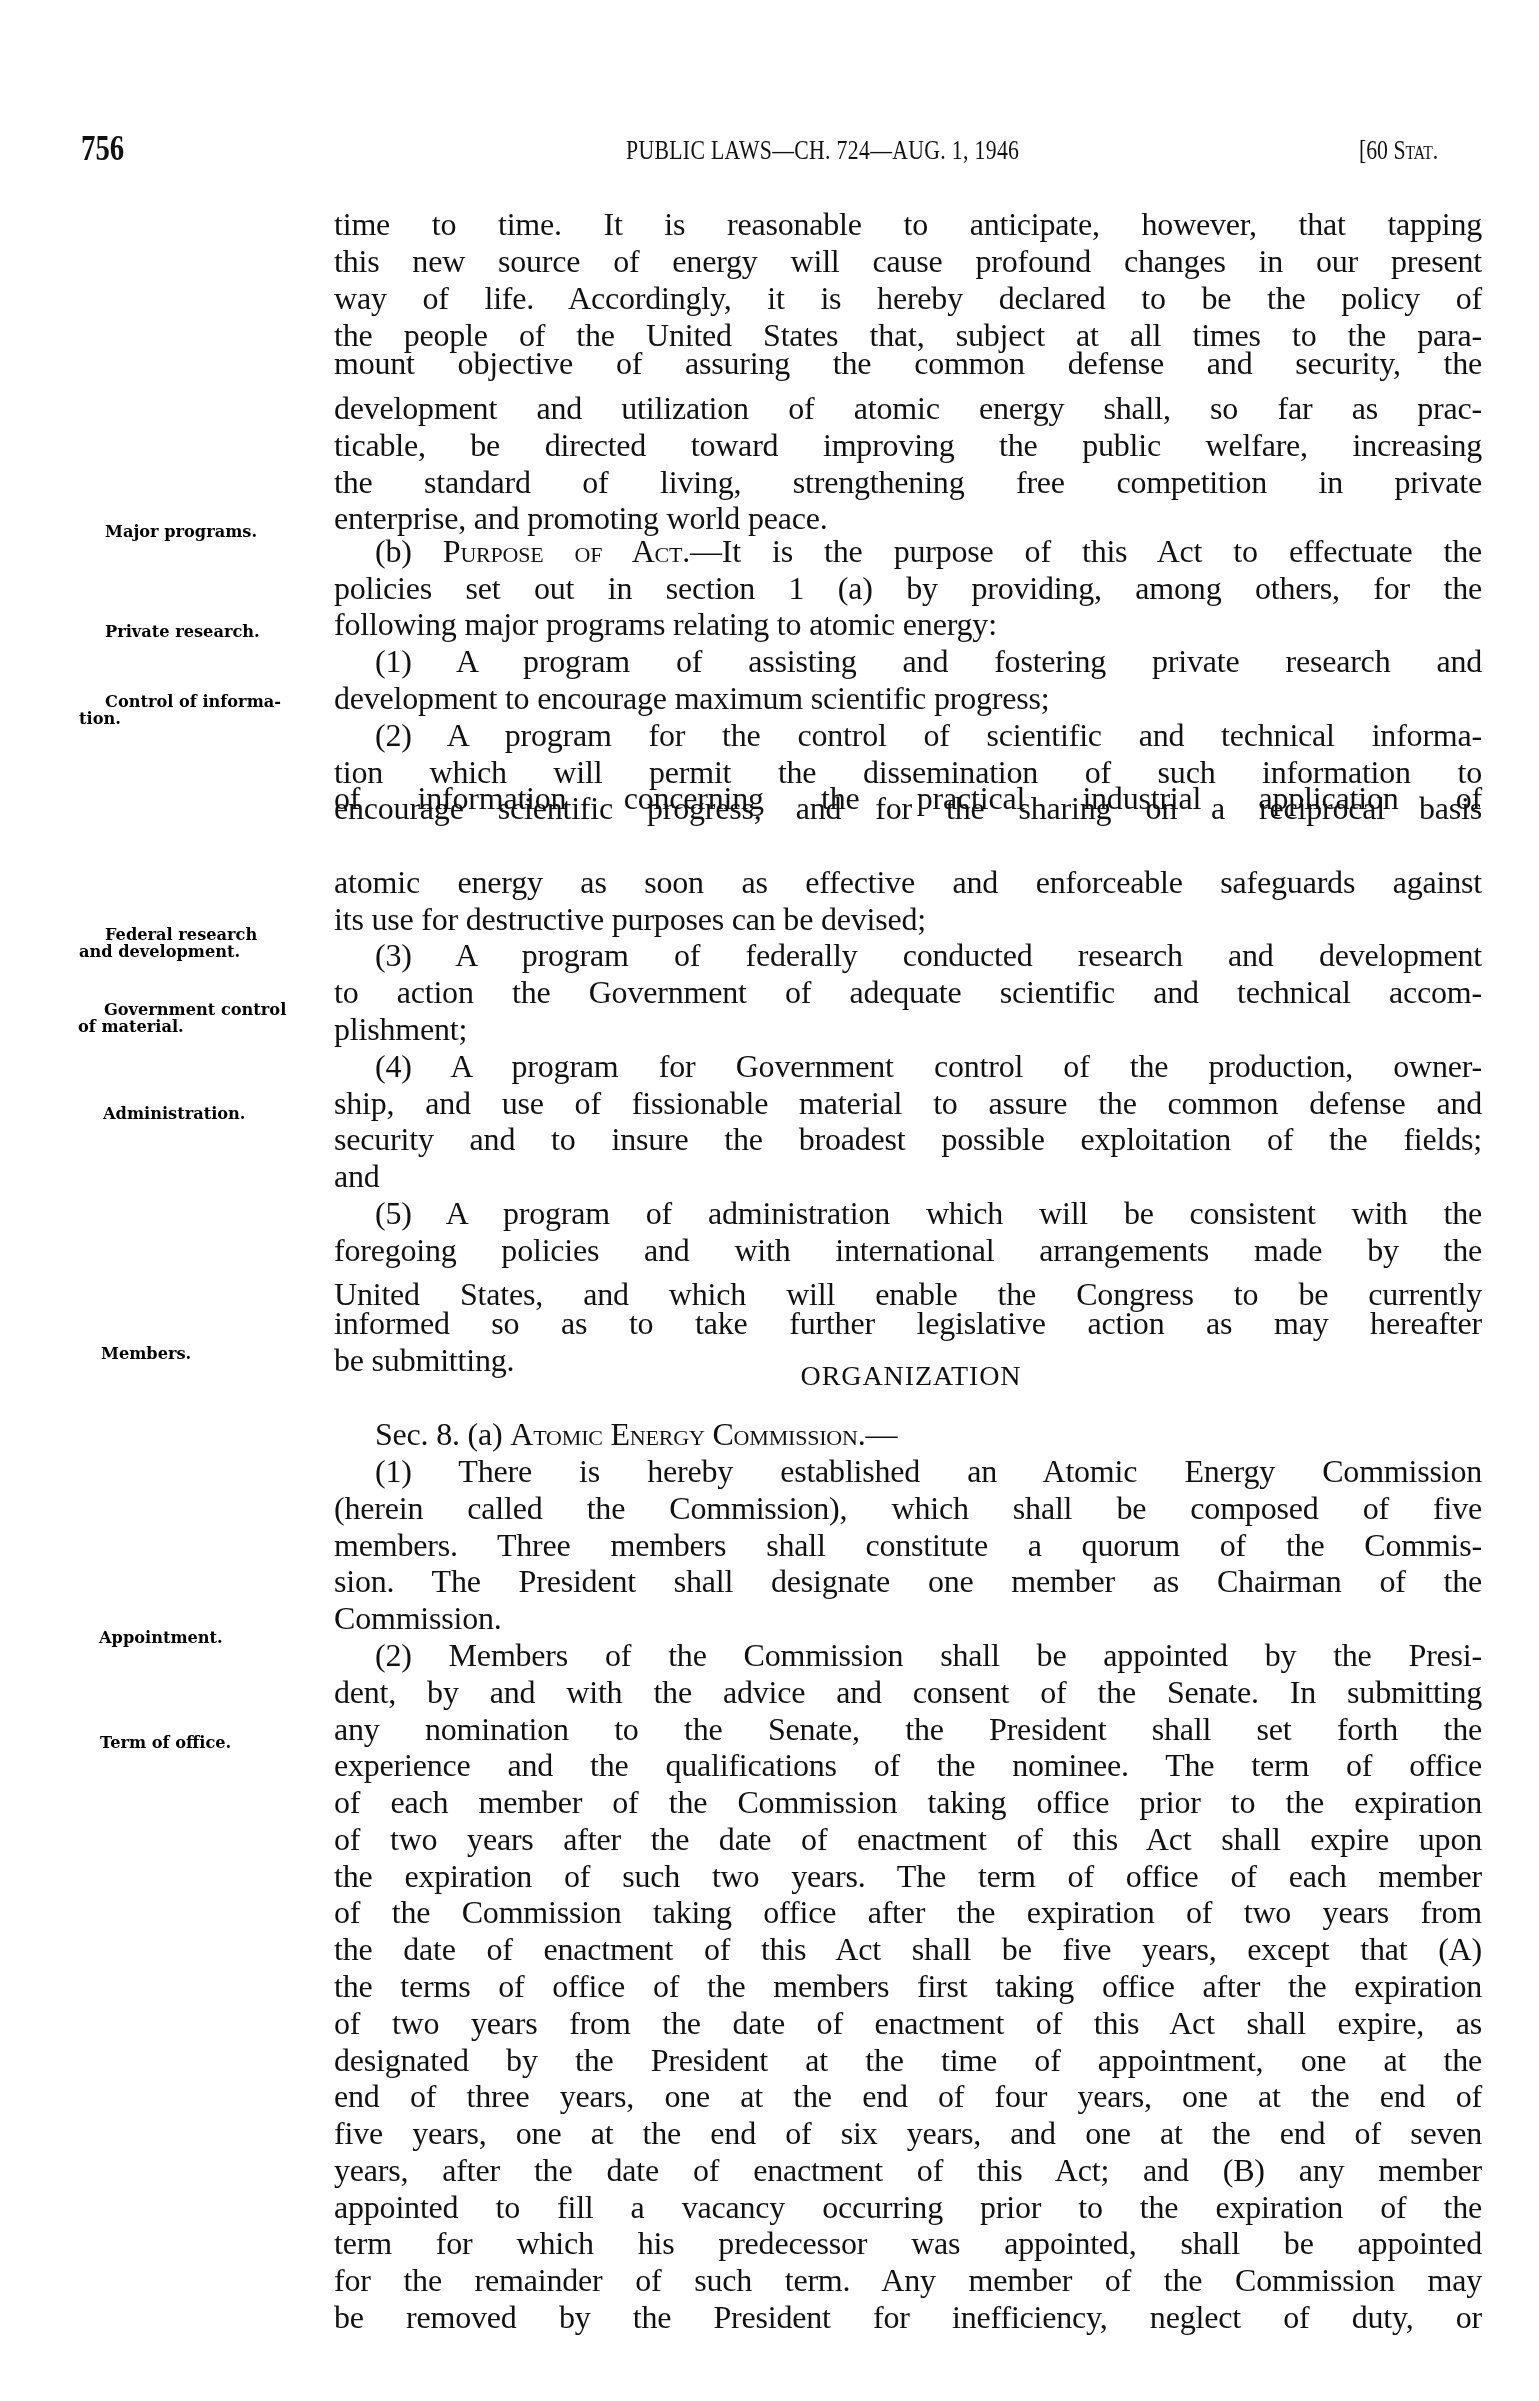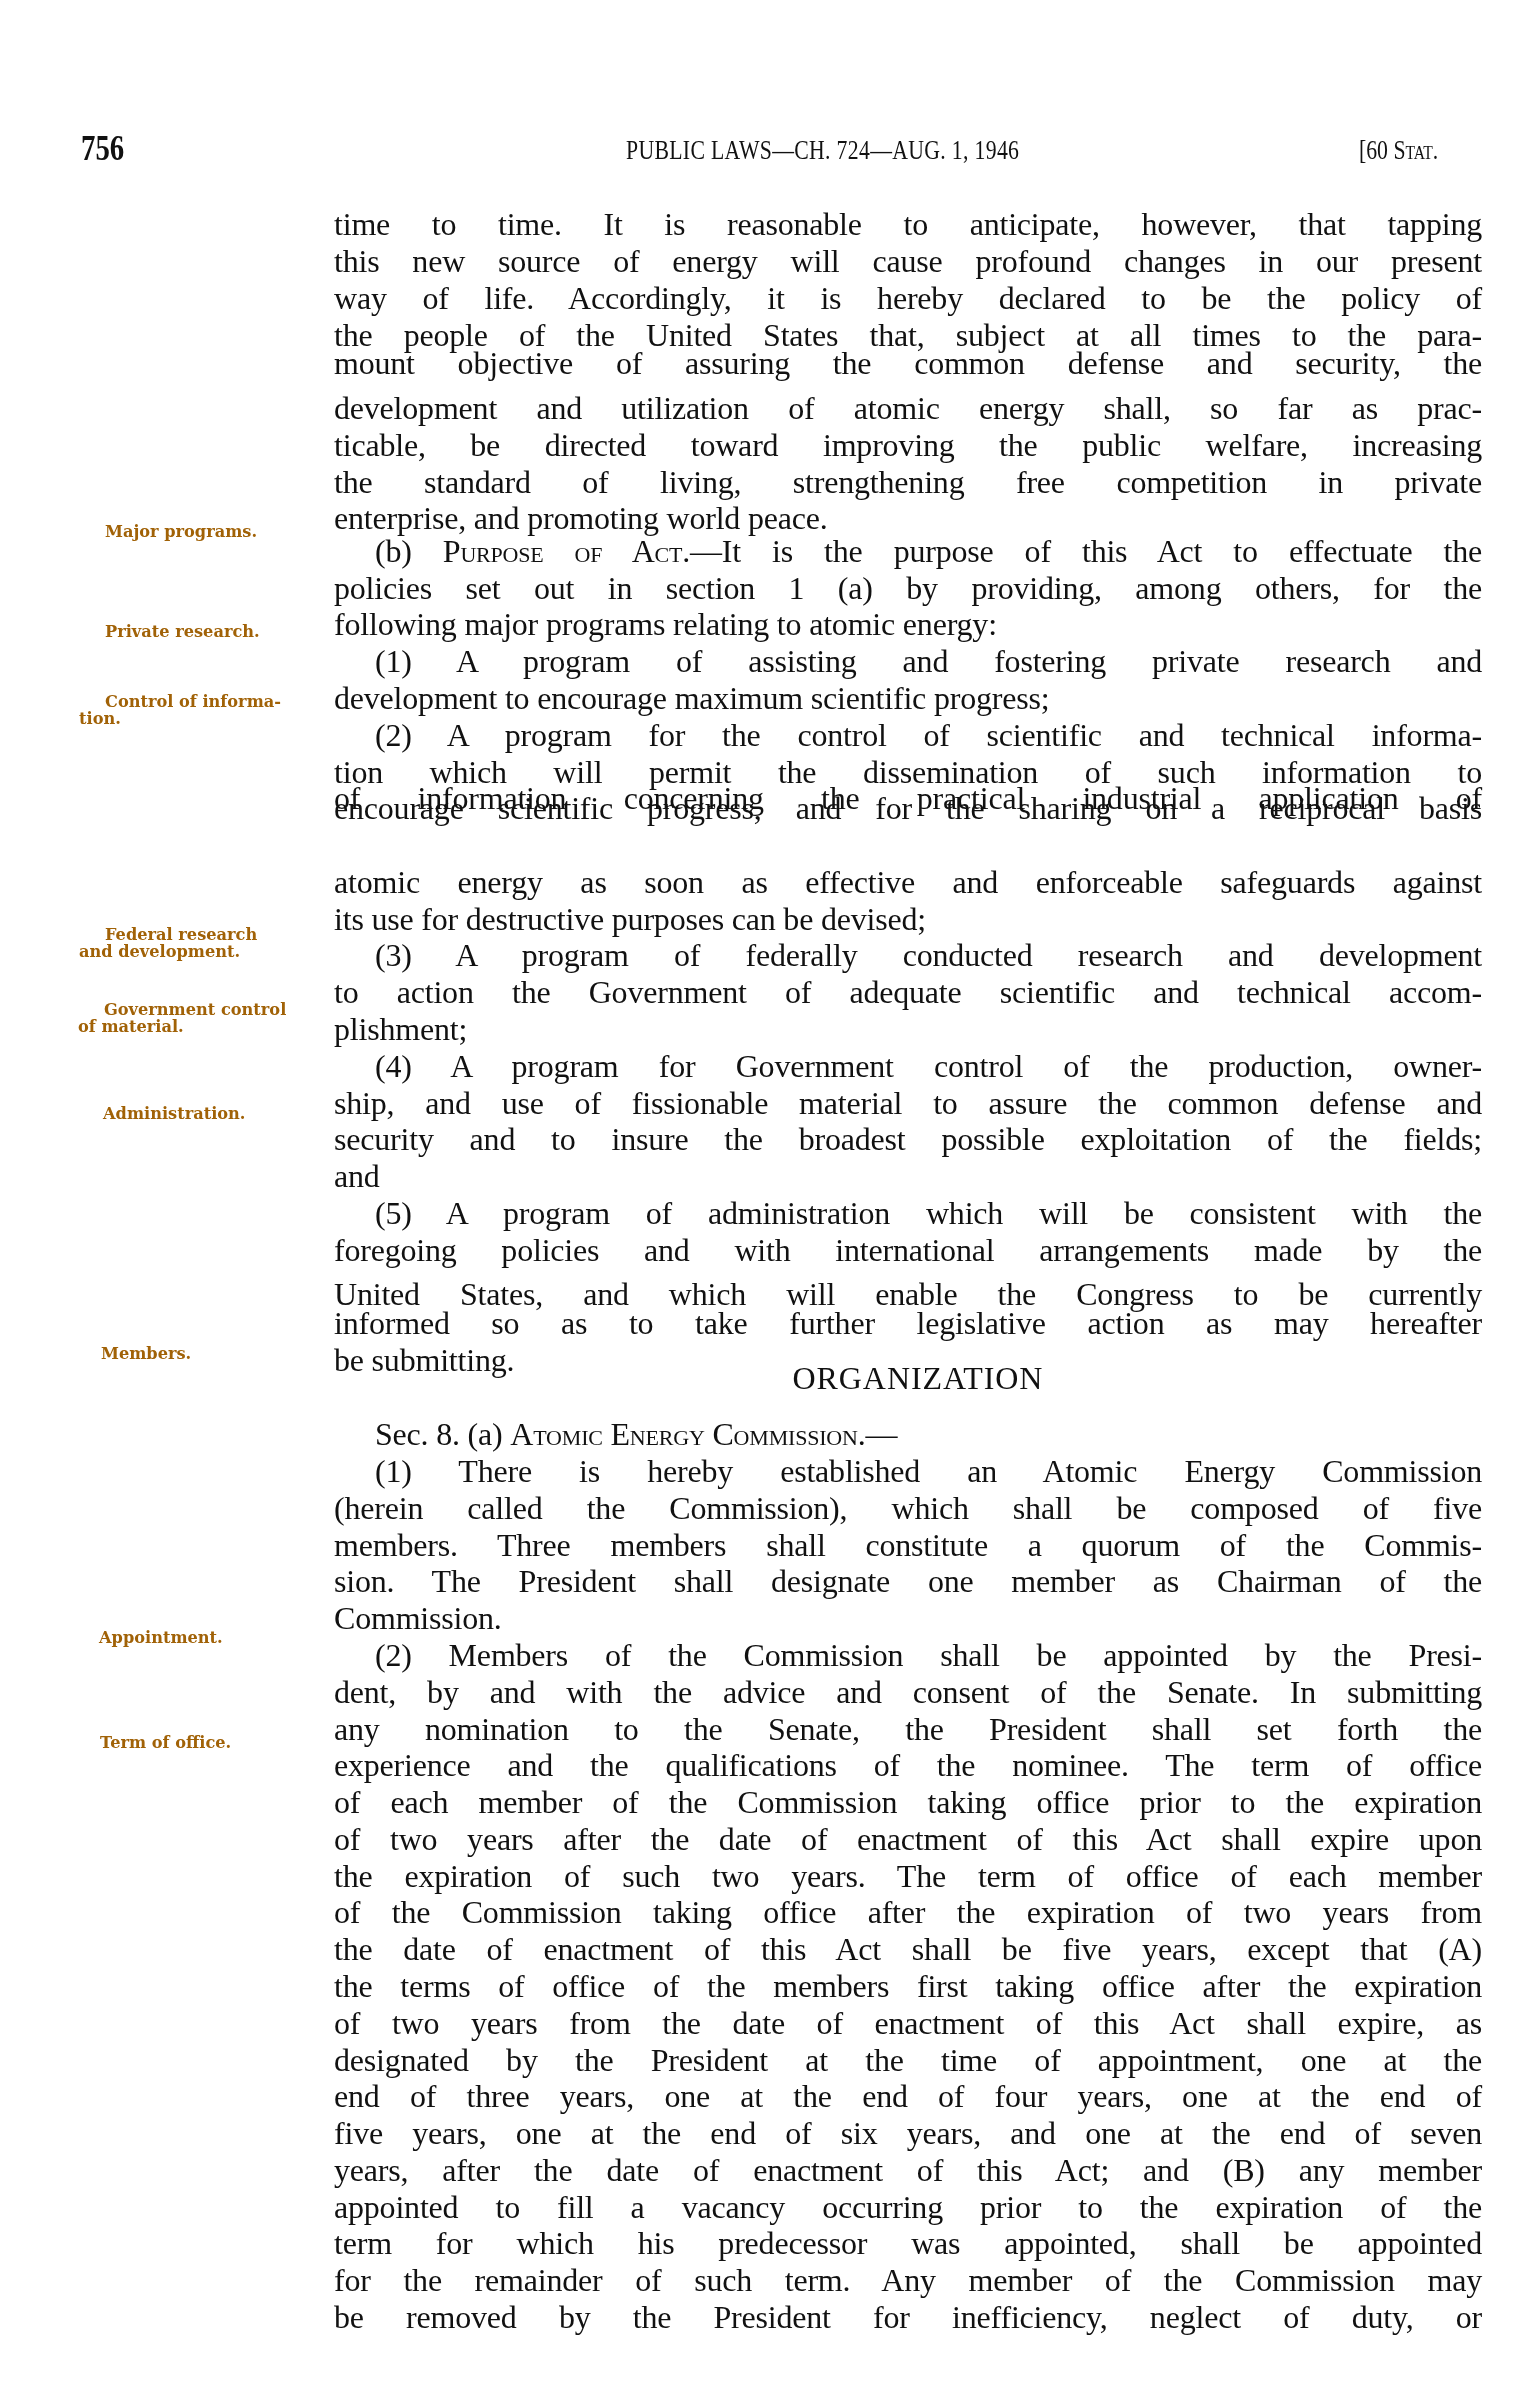--- a/index.html
+++ b/index.html
@@ -5,22 +5,22 @@
   html, body { margin: 0; padding: 0; background: #ffffff; }
   body { width: 1539px; height: 2401px; position: relative; overflow: hidden; color: #111; font-family: "DejaVu Serif", "Liberation Serif", serif; }
   .page { position: absolute; left: 0; top: 0; width: 1219px; height: 2401px; }
   .page-number { position: absolute; left: 81px; top: 127px; font-size: 36px; font-family: "Liberation Serif", serif; font-weight: bold; transform: scaleX(0.8); transform-origin: left; }
   .running-head { position: absolute; left: 626px; top: 135px; font-size: 26.5px; font-family: "Liberation Serif", serif; letter-spacing: 0.4px; transform: scaleX(0.82); transform-origin: left; white-space: nowrap; }
   .stat-ref { position: absolute; left: 1359px; top: 135px; font-size: 26.5px; font-family: "Liberation Serif", serif; transform: scaleX(0.82); transform-origin: left; white-space: nowrap; }
   .sc { font-variant: small-caps; }
   .body-line { position: absolute; left: 334px; width: 1148px; font-size: 32px; line-height: 38px; height: 38px; white-space: nowrap; font-family: "Liberation Serif", serif; text-align: justify; text-align-last: justify; letter-spacing: -0.2px; }
   .body-line.last { text-align-last: left; }
   .body-line.indent { padding-left: 41px; width: 1107px; }
-  .heading { position: absolute; left: 344px; width: 1148px; text-align: center; font-size: 32px; font-family: "Liberation Serif", serif; letter-spacing: 0.9px; }
-  .margin-note { position: absolute; font-size: 16.2px; font-family: "DejaVu Serif", serif; font-weight: bold; line-height: 17px; white-space: nowrap; color: #a16207; }
+  .heading { position: absolute; left: 337px; width: 1148px; text-align: center; font-size: 28px; font-family: "Liberation Serif", serif; letter-spacing: 0.9px; }
+  .margin-note { position: absolute; font-size: 16.2px; font-family: "DejaVu Serif", serif; font-weight: bold; line-height: 17px; white-space: nowrap; color: #000000; }
   .margin-note .l2 { display: block; margin-left: -26px; }
 </style>
 </head>
 <body>
 
 <div class="page">
   <div class="page-number">756</div>
   <div class="running-head">PUBLIC LAWS—CH. 724—AUG. 1, 1946</div>
   <div class="stat-ref"><span>[60 <span class="sc">Stat.</span></span></div>
 

